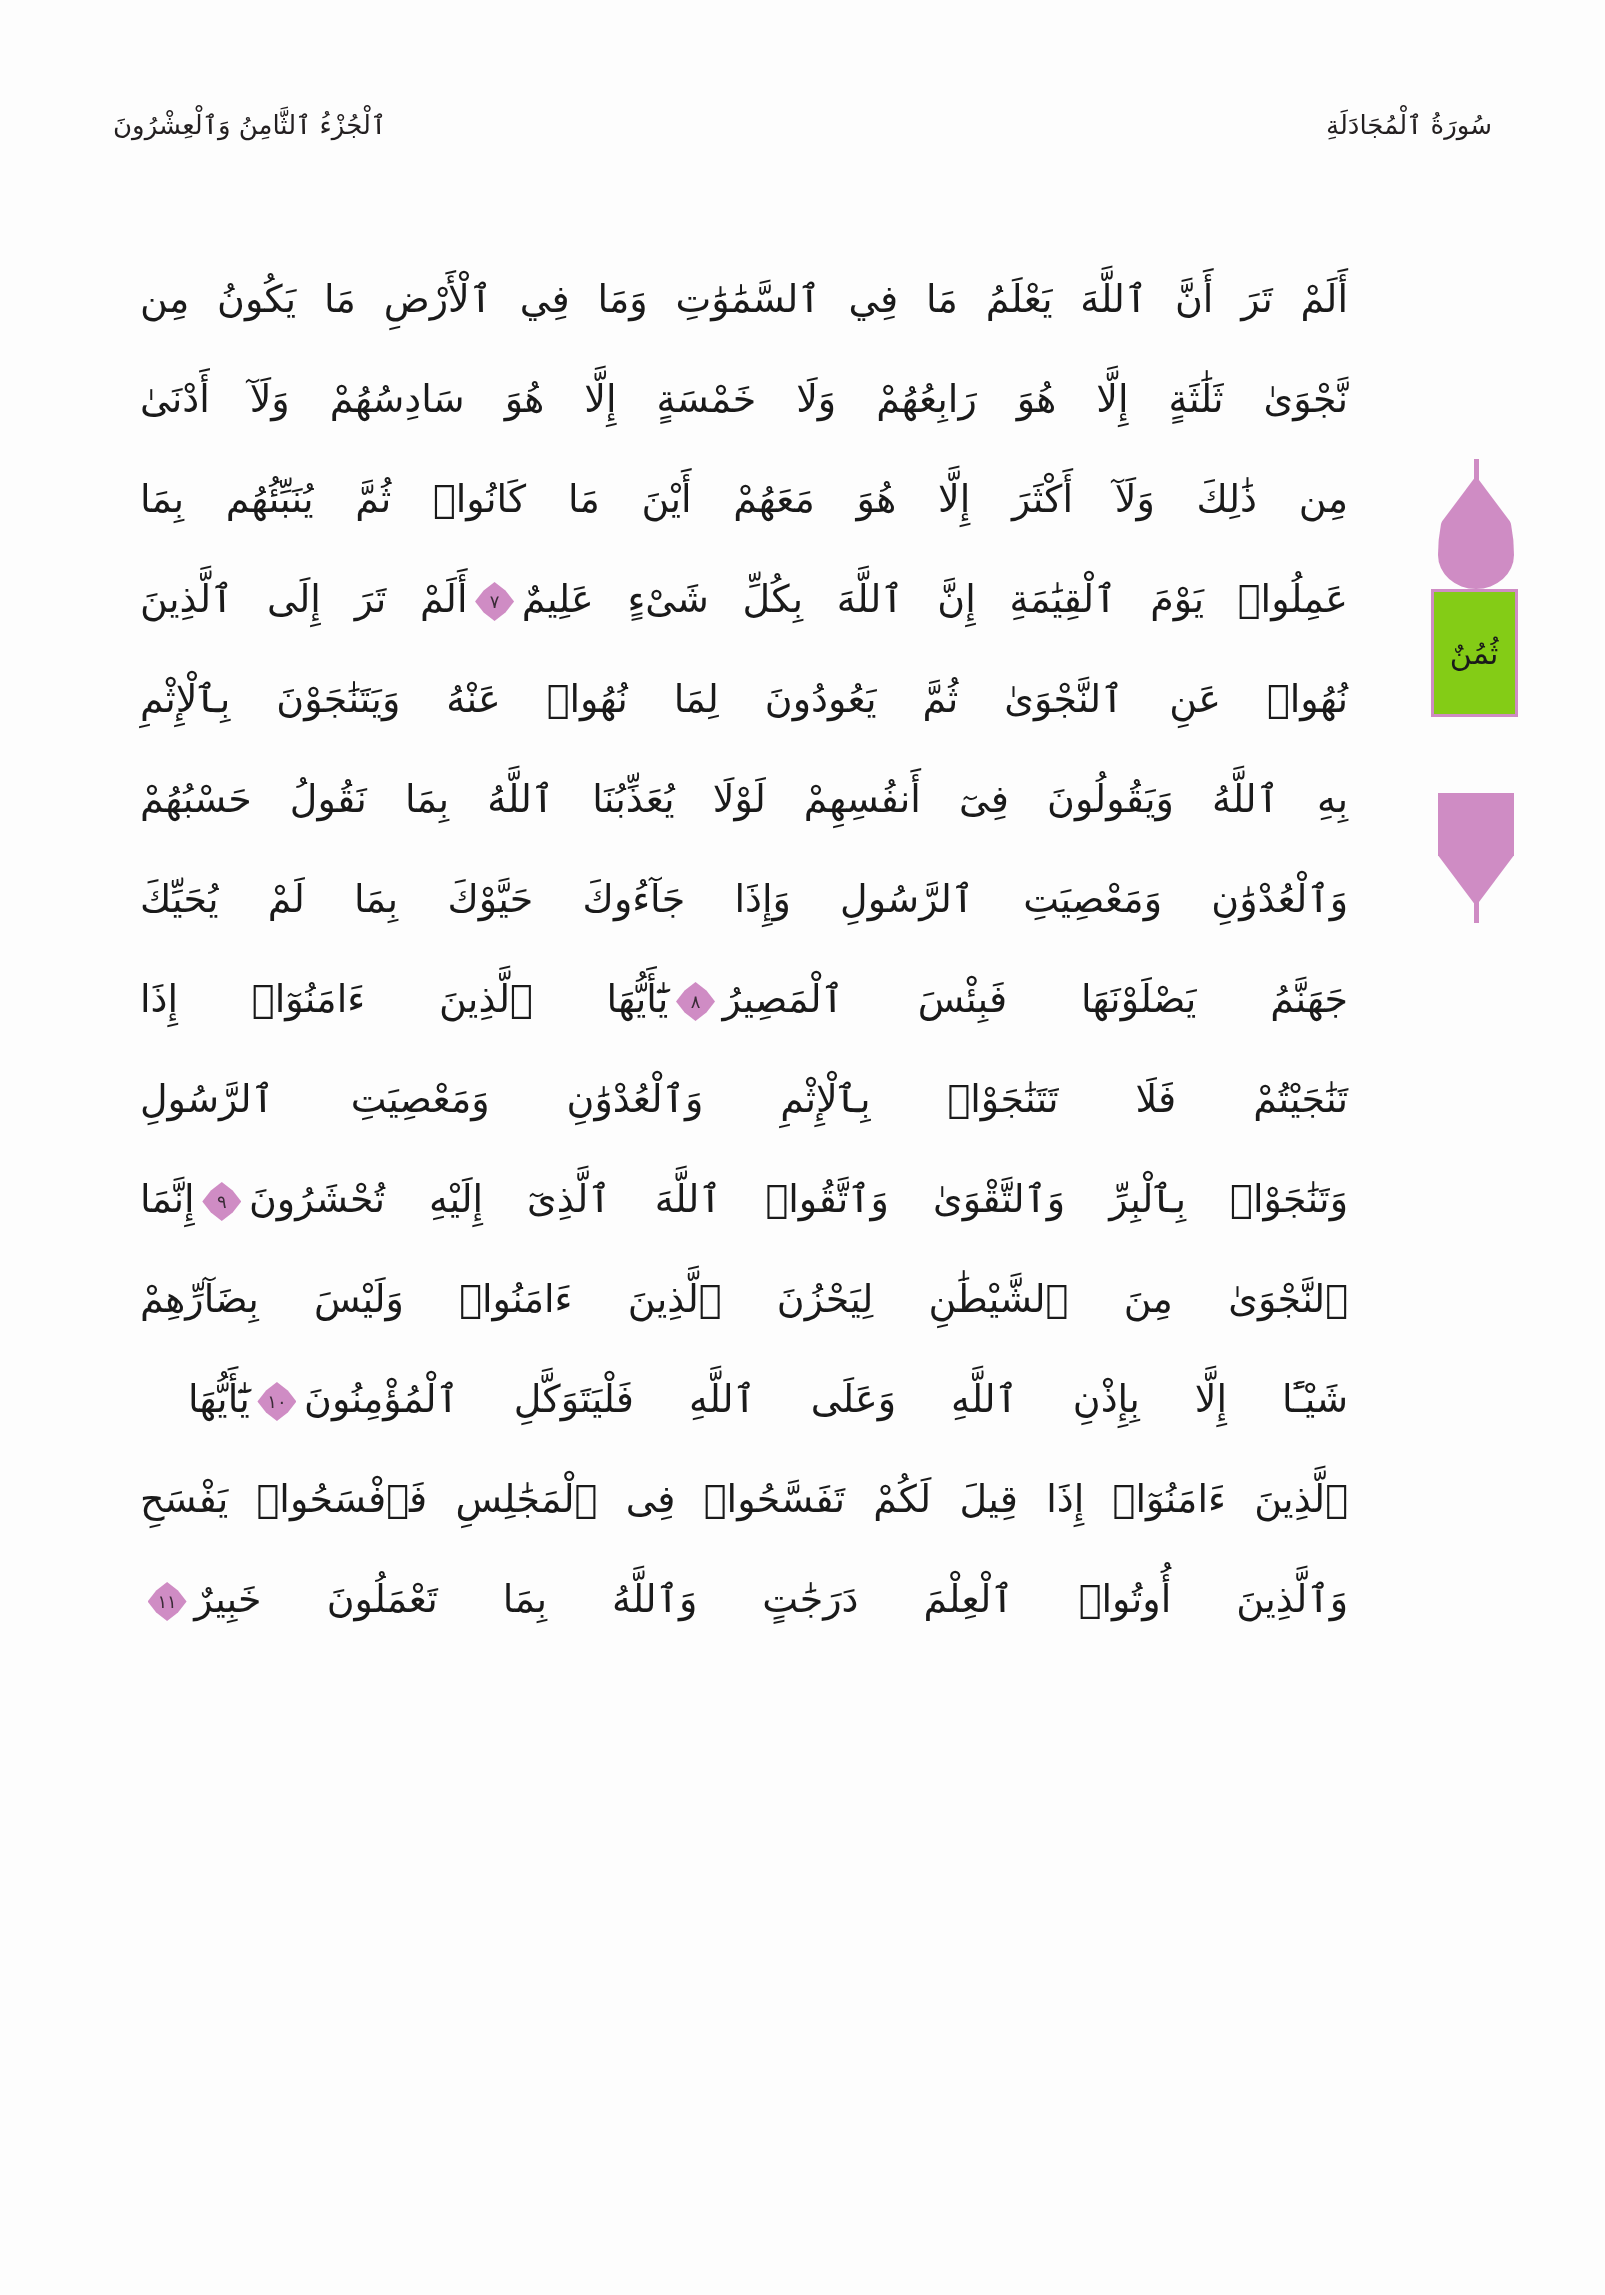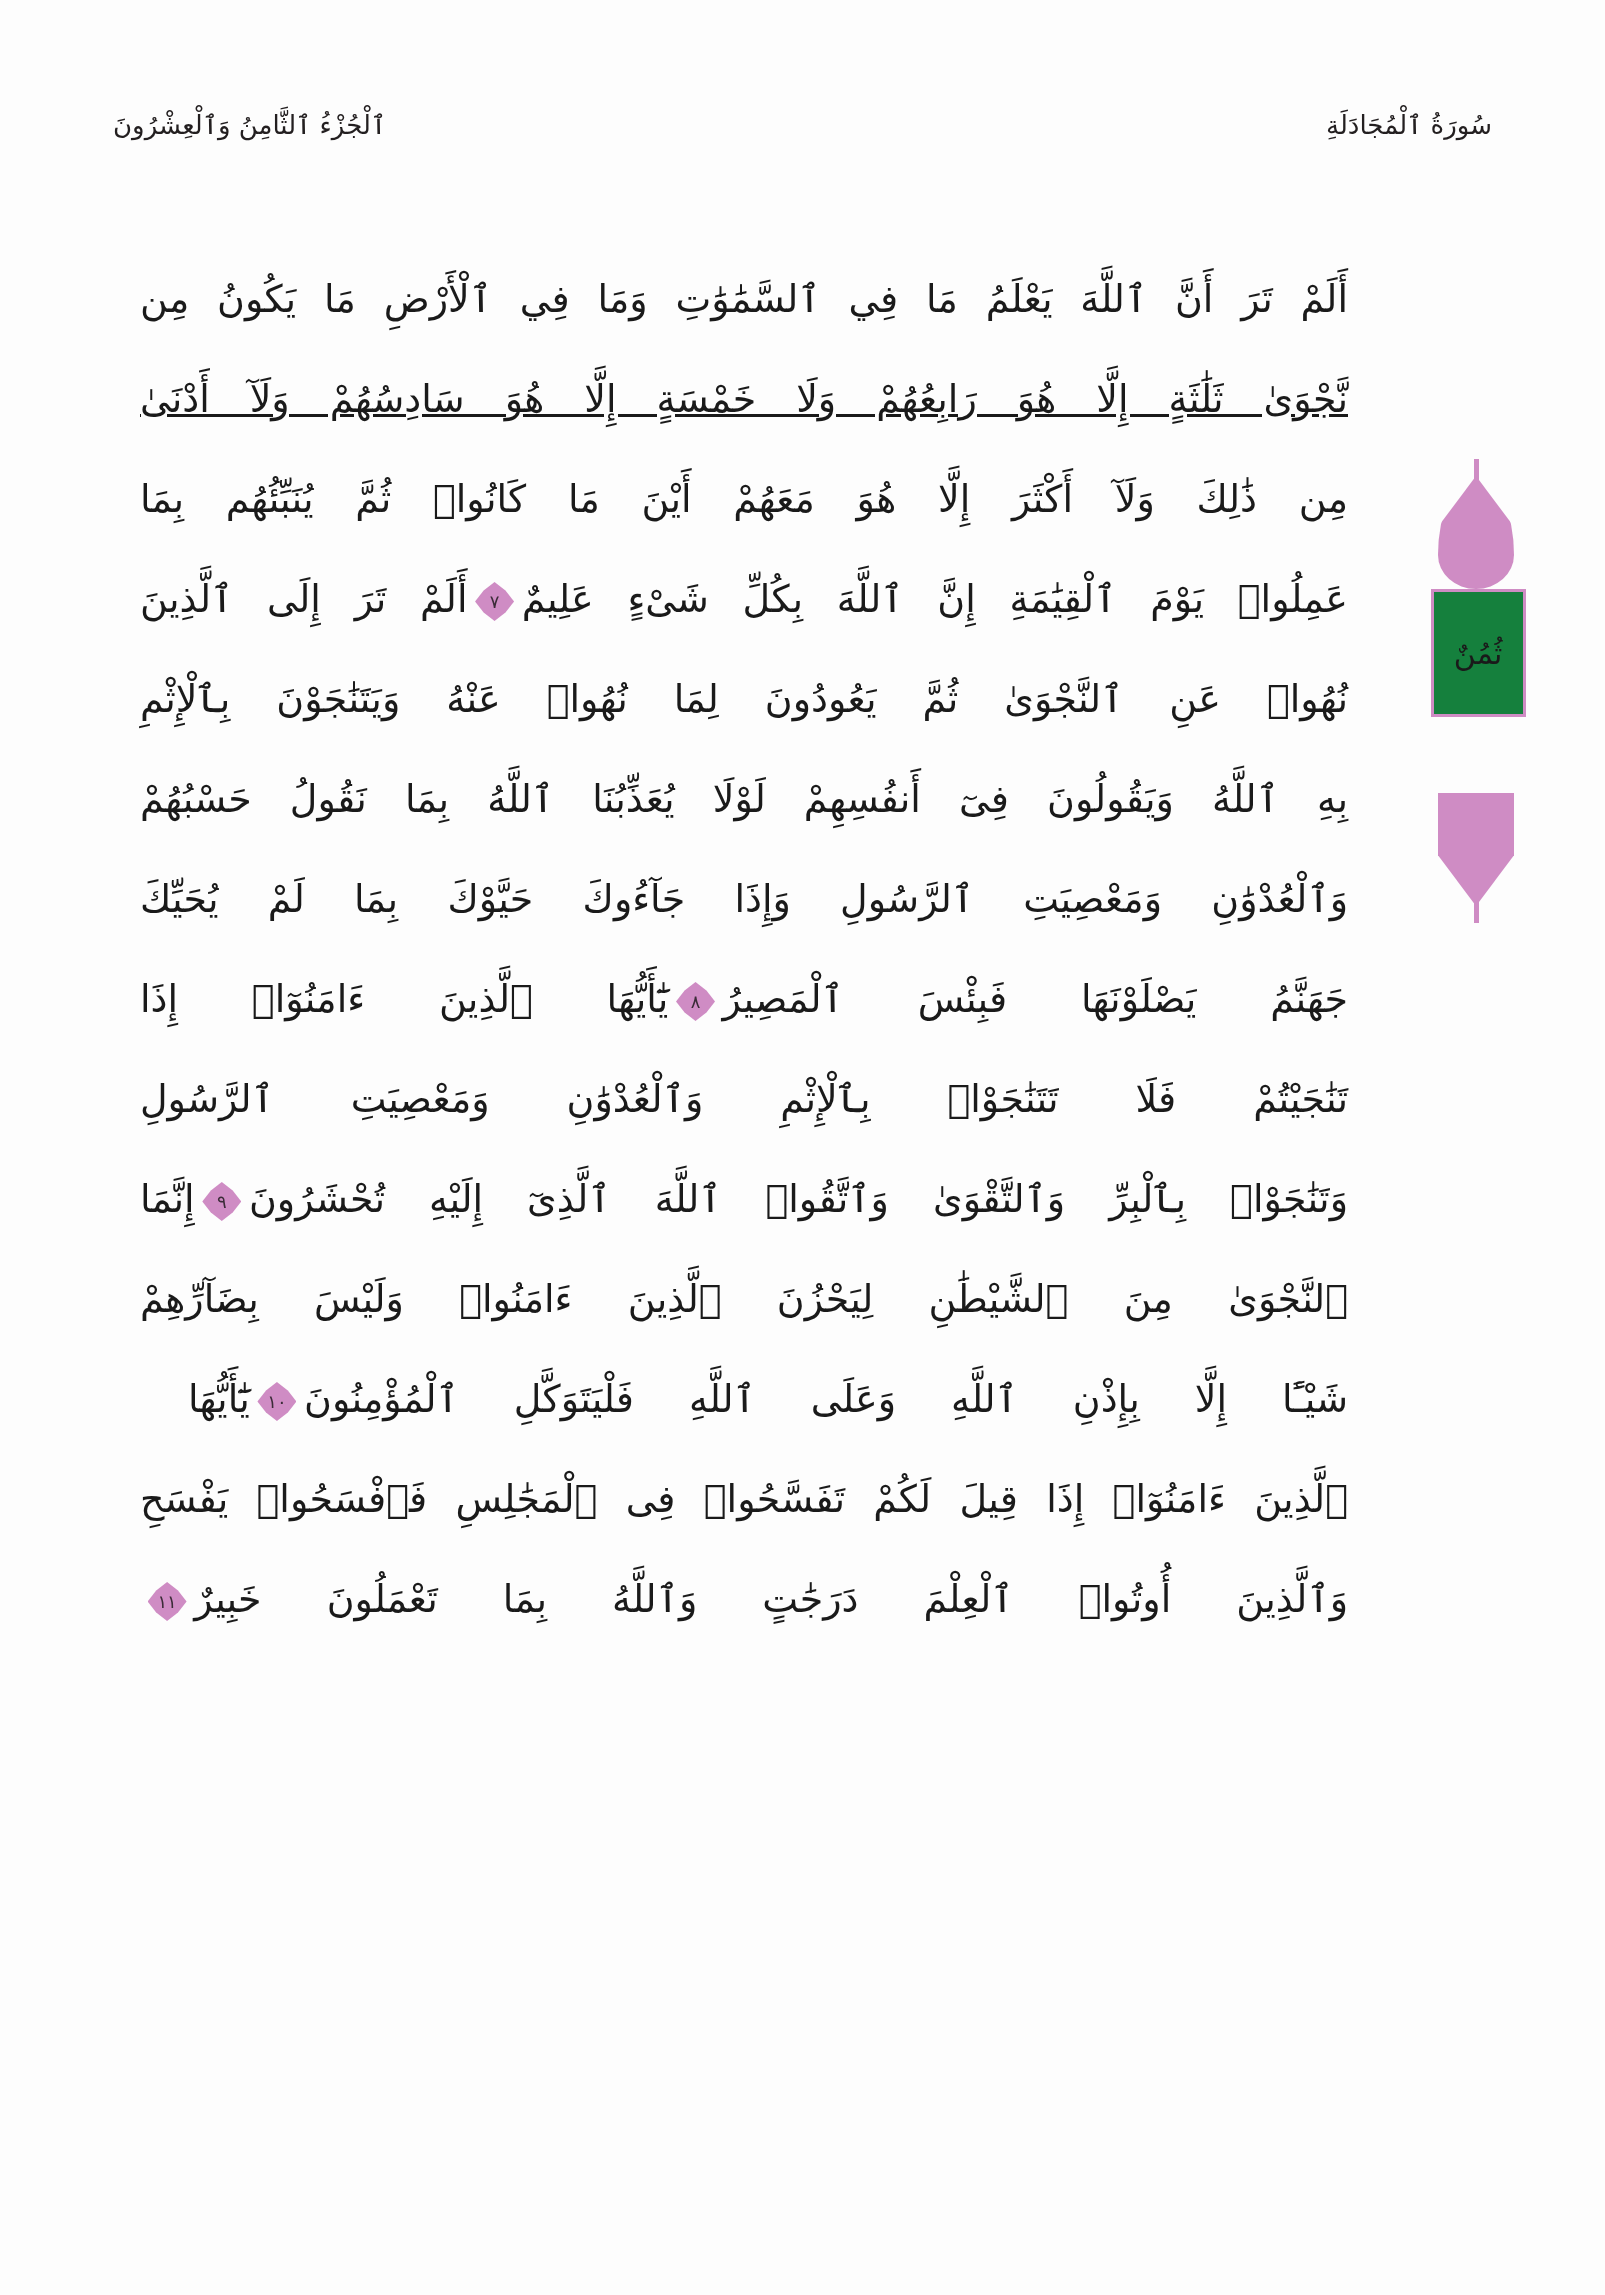--- a/index.html
+++ b/index.html
@@ -163,28 +163,28 @@
     left: 54px;
     width: 4.5px;
     background: #cf8cc4;
   }
   .orn-stem-top { top: -16.6px; height: 21px; }
   .orn-stem-bottom { bottom: -16.6px; height: 21px; }
   .orn-box {
     position: absolute;
     top: 113px;
     left: 10.6px;
-    width: 95px;
+    width: 87px;
     height: 128px;
     border: 3.8px solid #cf8cc4;
     box-sizing: border-box;
     display: flex;
     align-items: center;
     justify-content: center;
-    background: #15803d;
+    background: #84cc16;
   }
   .orn-box span {
     font-size: 30px;
     color: #1a1a1a;
     direction: rtl;
   }
 
   
   .page-number {
     position: absolute;
@@ -213,21 +213,21 @@
     <div class="scallop-left"></div>
     <div class="scallop-right"></div>
     <div class="frame-inner-white"></div>
   </div>
 
   <div class="text-area" id="text-area">
       <div class="line">
         <span style="display: inline-block; width: 100%; text-align: justify;"><span class="seg">أَلَمْ تَرَ أَنَّ ٱللَّهَ يَعْلَمُ مَا فِي ٱلسَّمَٰوَٰتِ وَمَا فِي ٱلْأَرْضِ مَا يَكُونُ مِن</span></span>
       </div>
       <div class="line">
-        <span style="display: inline-block; width: 100%; text-align: justify; text-decoration: underline;"><span class="seg">نَّجْوَىٰ ثَلَٰثَةٍ إِلَّا هُوَ رَابِعُهُمْ وَلَا خَمْسَةٍ إِلَّا هُوَ سَادِسُهُمْ وَلَآ أَدْنَىٰ</span></span>
+        <span style="display: inline-block; width: 100%; text-align: justify;"><span class="seg">نَّجْوَىٰ ثَلَٰثَةٍ إِلَّا هُوَ رَابِعُهُمْ وَلَا خَمْسَةٍ إِلَّا هُوَ سَادِسُهُمْ وَلَآ أَدْنَىٰ</span></span>
       </div>
       <div class="line">
         <span style="display: inline-block; width: 100%; text-align: justify;"><span class="seg">مِن ذَٰلِكَ وَلَآ أَكْثَرَ إِلَّا هُوَ مَعَهُمْ أَيْنَ مَا كَانُوا۟ ثُمَّ يُنَبِّئُهُم بِمَا</span></span>
       </div>
       <div class="line">
         <span style="display: inline-block; width: 100%; text-align: justify;"><span class="seg">عَمِلُوا۟ يَوْمَ ٱلْقِيَٰمَةِ إِنَّ ٱللَّهَ بِكُلِّ شَىْءٍ عَلِيمٌ</span><span class="ayah-marker">٧</span><span class="seg">أَلَمْ تَرَ إِلَى ٱلَّذِينَ</span></span>
       </div>
       <div class="line">
         <span style="display: inline-block; width: 100%; text-align: justify;"><span class="seg">نُهُوا۟ عَنِ ٱلنَّجْوَىٰ ثُمَّ يَعُودُونَ لِمَا نُهُوا۟ عَنْهُ وَيَتَنَٰجَوْنَ بِٱلْإِثْمِ</span></span>
       </div>

